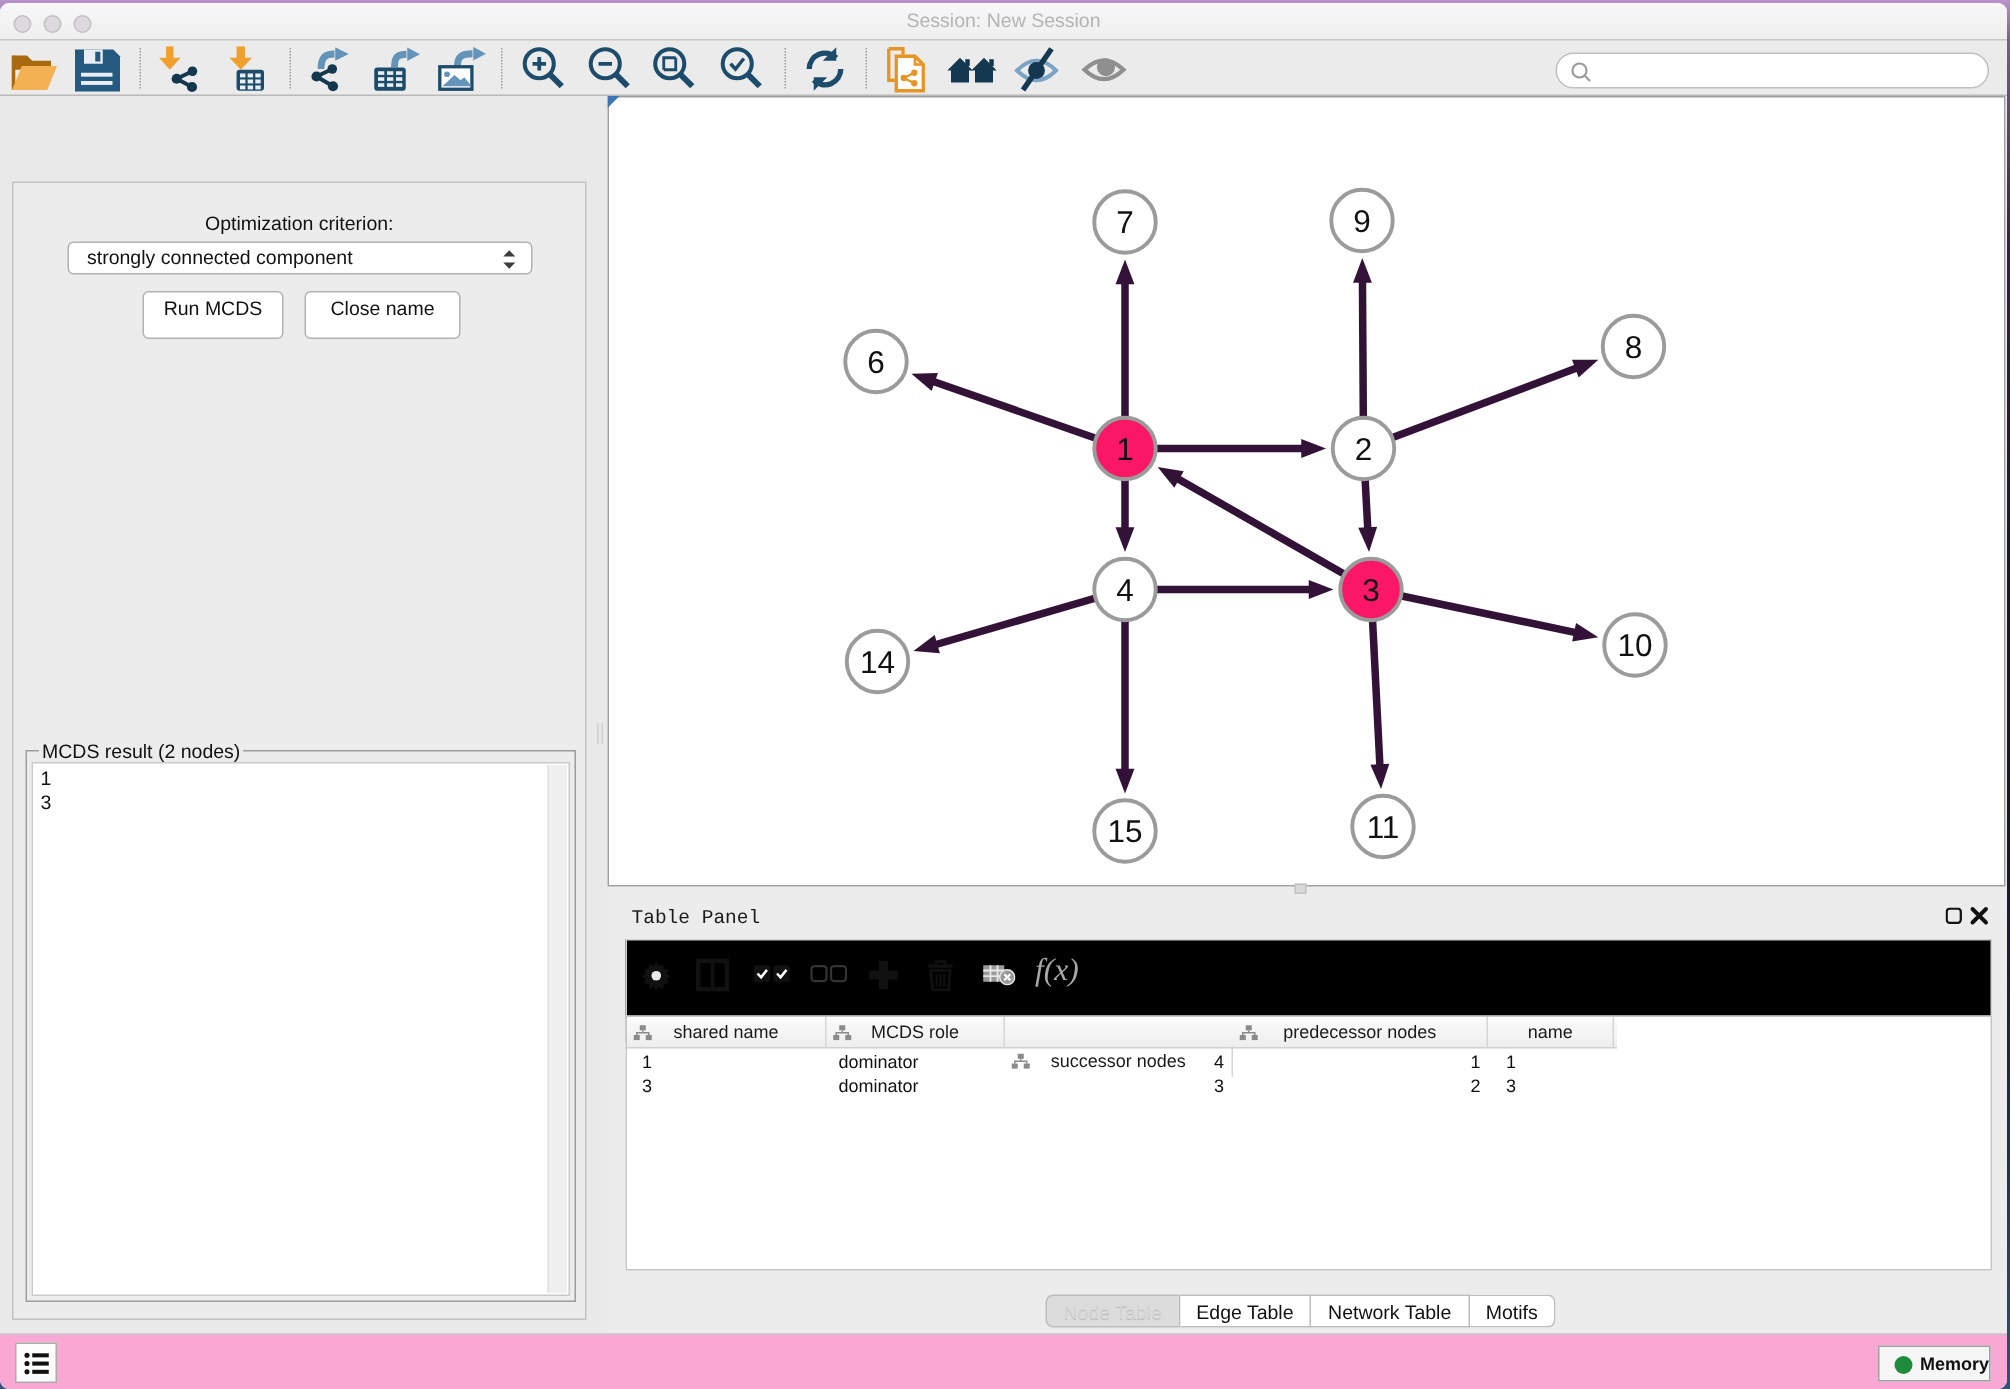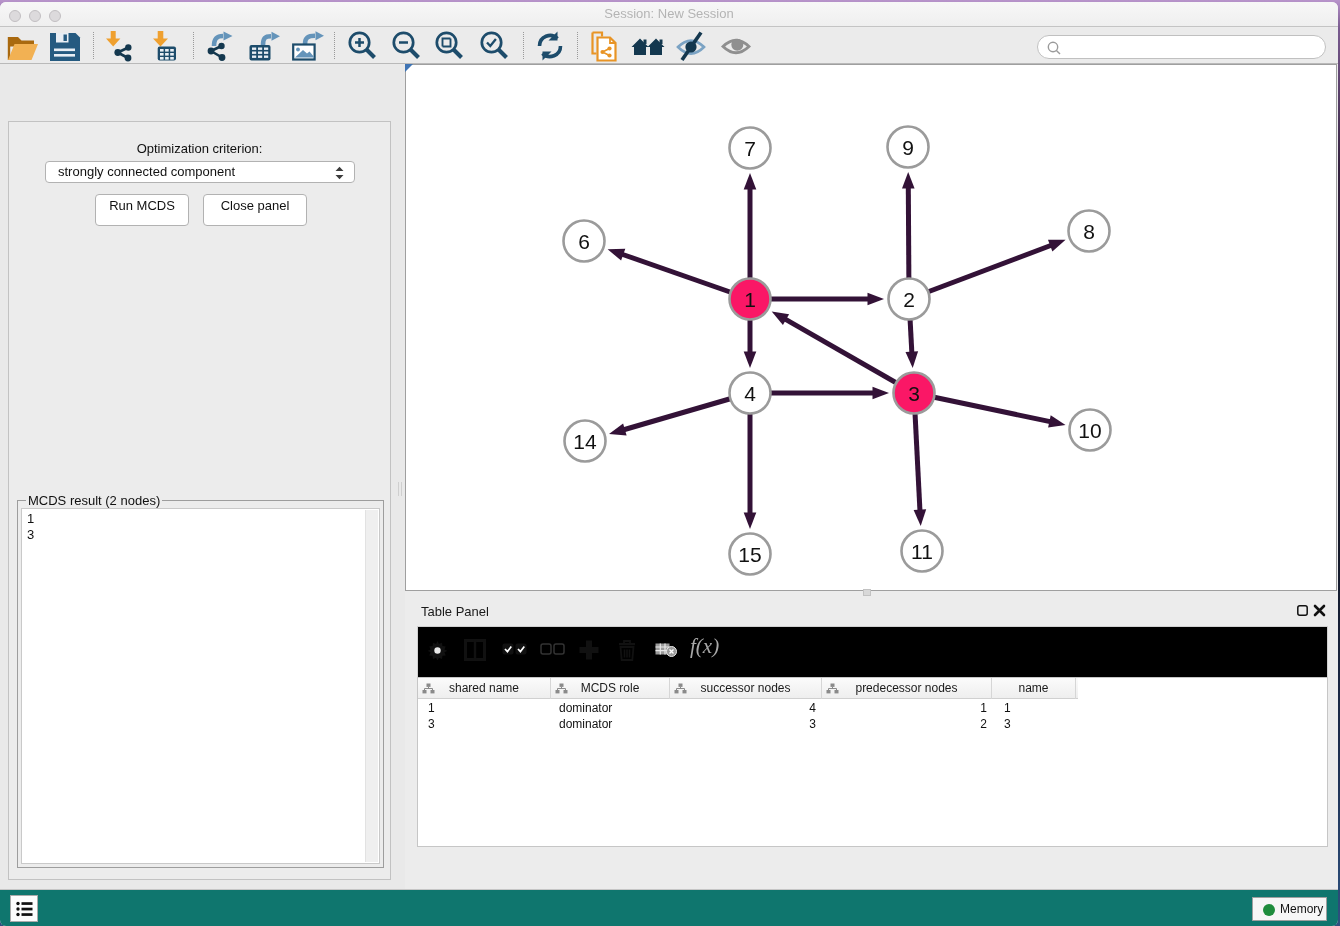--- a/index.html
+++ b/index.html
@@ -61,41 +61,41 @@
   background:#fff; border:1px solid #9f9f9f; }
 #net-titlebar { position:absolute; left:0; top:0; right:0; height:25px;
   background:linear-gradient(#f2f2f2,#dfdfdf); border-bottom:1px solid #ababab; }
 #net-title { position:absolute; width:100%; text-align:center; top:5px;
   font-size:13px; font-weight:bold; color:#1a1a1a; letter-spacing:0.4px; }
 .tl2 { position:absolute; top:7px; width:12px; height:12px; border-radius:50%; }
 .tl2 svg { position:absolute; left:0; top:0; }
 #canvas { position:absolute; left:0; top:25px; right:0; bottom:0; background:#fff; overflow:hidden; }
 
 #tp { position:absolute; left:405px; top:596px; right:1px; bottom:37px; background:#ececec; }
-#tp-title { position:absolute; left:16px; top:6px; font-size:13px; color:#1a1a1a; }
+#tp-title { position:absolute; left:16px; top:6px; font-size:13px; color:#1a1a1a;font-family:Liberation Mono, monospace; }
 #tp-toolbar { position:absolute; left:12px; top:28px; right:9px; height:69px;
   background:#000000; border:1px solid #d0d0d0; border-bottom:none; }
 #tp-body { position:absolute; left:12px; top:79px; right:9px; height:170px;
   background:#fff; border:1px solid #c6c6c6; }
 #tp-header { position:absolute; left:0; top:0; width:660px; height:21px;
   background:linear-gradient(#fbfbfb,#eeeeee); border-bottom:1px solid #d0d0d0; display:flex; }
 .th { height:21px; border-right:1px solid #d6d6d6; font-size:12px; color:#1a1a1a;
   text-align:center; line-height:21px; position:relative; }
 .oc { position:absolute; left:4px; top:5px; }
 .trow { position:absolute; left:0; height:16px; font-size:12px; color:#111; }
 
 #bot-tabs { position:absolute; left:292px; bottom:4px; height:22px; display:flex; }
 .btab { height:22px; font-size:13px; color:#111; background:#fff;
   border:1px solid #bdbdbd; border-left:none; text-align:center; line-height:21px; padding:0 11px; }
 .btab.first { border-left:1px solid #bdbdbd; border-radius:5px 0 0 5px; }
 .btab.last { border-radius:0 5px 5px 0; }
 .btab.sel { background:#dcdcdc; color:#d6d6d6; text-shadow:0 1px 0 #bbb; }
 
 #statusbar { position:absolute; left:0; bottom:0; right:0; height:37px;
-  background:#0f766e; border-top:1px solid #c6c6c6; }
+  background:#f9a8d4; border-top:1px solid #c6c6c6;font-weight:bold; }
 #list-btn { position:absolute; left:10px; top:5px; width:28px; height:27px;
   background:#fdfdfd; border:1px solid #ababab; }
 #mem-btn { position:absolute; right:11px; top:7px; width:75px; height:24px;
   background:#f6f6f6; border:1px solid #9f9f9f; font-size:12px; color:#111;
   line-height:22px; padding-left:27px; }
 #mem-dot { position:absolute; left:10px; top:6px; width:12px; height:12px;
   border-radius:50%; background:#1e8c3c; }
 </style>
 </head>
 <body>
@@ -242,21 +242,21 @@
 
   <div id="cp">
     <div id="cp-content">
       <div id="opt-label">Optimization criterion:</div>
       <div id="opt-select">strongly connected component
         <svg style="position:absolute;right:9px;top:4px" width="11" height="14" viewBox="0 0 11 14">
             <path d="M1.5 5 L5.5 0.8 L9.5 5z M1.5 9 L5.5 13.2 L9.5 9z" fill="#3c3c3c"></path>
           </svg>
       </div>
       <div class="btn" style="left:86px; top:72px; width:94px;">Run MCDS</div>
-      <div class="btn" style="left:194px; top:72px; width:104px;">Close panel</div>
+      <div class="btn" style="left:194px; top:72px; width:104px;">Close name</div>
       <div id="mcds-box">
         <div id="mcds-legend">MCDS result (2 nodes)</div>
         <div id="mcds-text">1<br>3<div id="mcds-scroll"></div></div>
       </div>
     </div>
   </div>
   <div id="vsplit">
       <div style="position:absolute;left:2px;top:418px;width:4px;height:14px;border-left:1px solid #cfcfcf;border-right:1px solid #cfcfcf;"></div>
     </div>
 
@@ -381,21 +381,21 @@
               <rect x="0.5" y="7" width="4" height="3.4" fill="#8a8a8a"></rect>
               <rect x="8.5" y="7" width="4" height="3.4" fill="#8a8a8a"></rect>
               <path d="M6.5 4 v2 M2.5 7 v-1.5 h8 V7" stroke="#8a8a8a" fill="none"></path>
             </svg>shared name</div>
         <div class="th" style="width:119px;"><svg class="oc" width="13" height="11" viewBox="0 0 13 11">
               <rect x="4.5" y="0.5" width="4" height="3.4" fill="#8a8a8a"></rect>
               <rect x="0.5" y="7" width="4" height="3.4" fill="#8a8a8a"></rect>
               <rect x="8.5" y="7" width="4" height="3.4" fill="#8a8a8a"></rect>
               <path d="M6.5 4 v2 M2.5 7 v-1.5 h8 V7" stroke="#8a8a8a" fill="none"></path>
             </svg>MCDS role</div>
-        <div class="th" style="width:152px;"><svg class="oc" width="13" height="11" viewBox="0 0 13 11">
+        <div class="th" style="width:152px;margin-top:19px;"><svg class="oc" width="13" height="11" viewBox="0 0 13 11">
               <rect x="4.5" y="0.5" width="4" height="3.4" fill="#8a8a8a"></rect>
               <rect x="0.5" y="7" width="4" height="3.4" fill="#8a8a8a"></rect>
               <rect x="8.5" y="7" width="4" height="3.4" fill="#8a8a8a"></rect>
               <path d="M6.5 4 v2 M2.5 7 v-1.5 h8 V7" stroke="#8a8a8a" fill="none"></path>
             </svg>successor nodes</div>
         <div class="th" style="width:170px;"><svg class="oc" width="13" height="11" viewBox="0 0 13 11">
               <rect x="4.5" y="0.5" width="4" height="3.4" fill="#8a8a8a"></rect>
               <rect x="0.5" y="7" width="4" height="3.4" fill="#8a8a8a"></rect>
               <rect x="8.5" y="7" width="4" height="3.4" fill="#8a8a8a"></rect>
               <path d="M6.5 4 v2 M2.5 7 v-1.5 h8 V7" stroke="#8a8a8a" fill="none"></path>
@@ -406,20 +406,26 @@
       <div class="trow" style="top:23px; left:141px;">dominator</div>
       <div class="trow" style="top:23px; left:252px; width:146px; text-align:right;">4</div>
       <div class="trow" style="top:23px; left:405px; width:164px; text-align:right;">1</div>
       <div class="trow" style="top:23px; left:586px;">1</div>
       <div class="trow" style="top:39px; left:10px;">3</div>
       <div class="trow" style="top:39px; left:141px;">dominator</div>
       <div class="trow" style="top:39px; left:252px; width:146px; text-align:right;">3</div>
       <div class="trow" style="top:39px; left:405px; width:164px; text-align:right;">2</div>
       <div class="trow" style="top:39px; left:586px;">3</div>
     </div>
+    <div id="bot-tabs">
+      <div class="btab first sel">Node Table</div>
+      <div class="btab">Edge Table</div>
+      <div class="btab">Network Table</div>
+      <div class="btab last">Motifs</div>
+    </div>
   </div>
 
   <div id="statusbar">
     <div id="list-btn">
         <svg style="position:absolute;left:5px;top:5px" width="17" height="16" viewBox="0 0 17 16">
           <g fill="#111">
             <circle cx="2" cy="2.5" r="1.7"></circle>
             <circle cx="2" cy="8" r="1.7"></circle>
             <circle cx="2" cy="13.5" r="1.7"></circle>
             <rect x="5.5" y="1.2" width="11" height="2.7"></rect>

